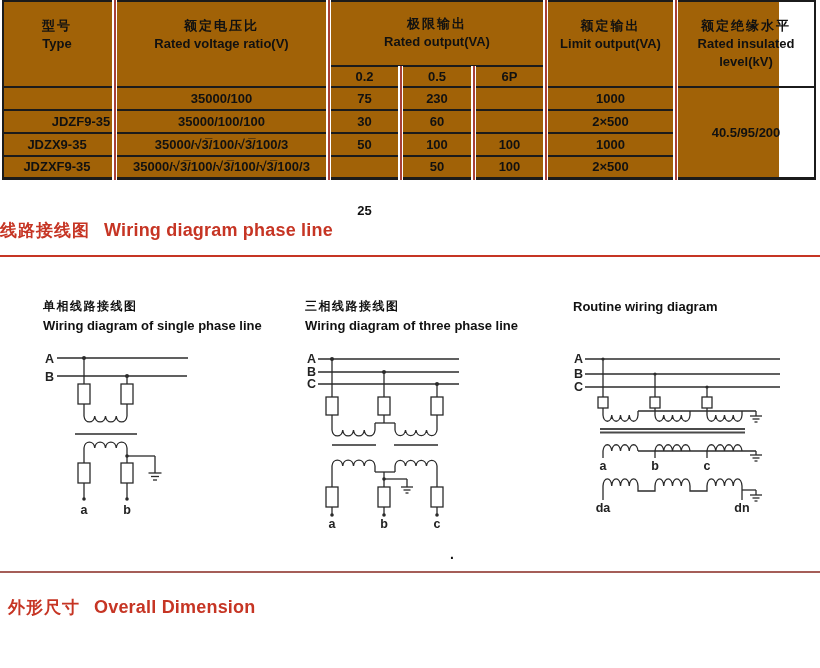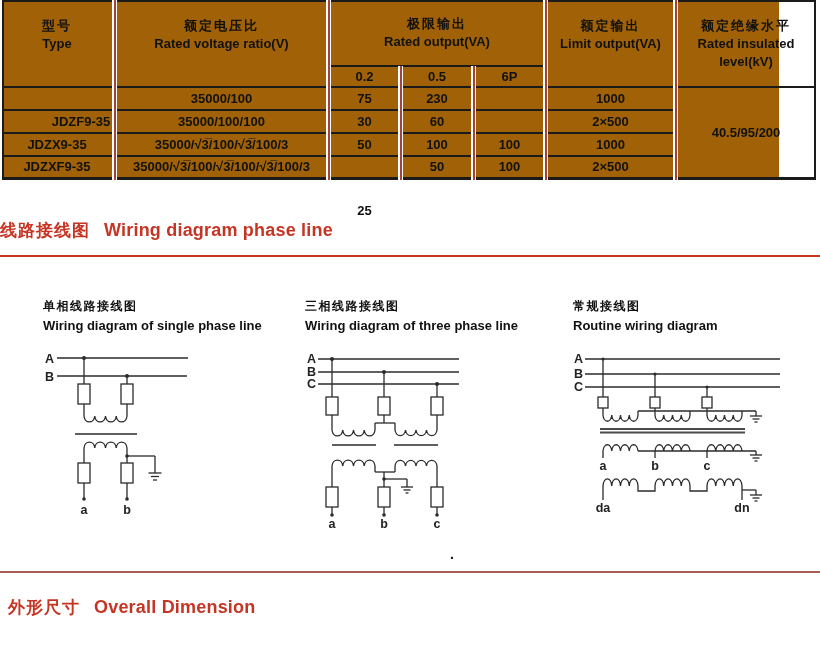--- a/index.html
+++ b/index.html
@@ -127,21 +127,20 @@
 
 <div class="diag-label" style="left:43px;top:297px;">
   <span class="zh">单相线路接线图</span>
   <span class="en">Wiring diagram of single phase line</span>
 </div>
 <div class="diag-label" style="left:305px;top:297px;">
   <span class="zh">三相线路接线图</span>
   <span class="en">Wiring diagram of three phase line</span>
 </div>
 <div class="diag-label" style="left:573px;top:297px;">
-  <span class="zh">常规接线图</span>
   <span class="en">Routine wiring diagram</span>
 </div>
 
 <svg style="left:20px;top:348px;" width="250" height="175" viewBox="0 0 250 175">
   <text x="34" y="15" text-anchor="end">A</text>
   <text x="34" y="33" text-anchor="end">B</text>
   <g class="w2">
     <line x1="37" y1="10" x2="168" y2="10"></line>
     <line x1="37" y1="28" x2="167" y2="28"></line>
   </g>

